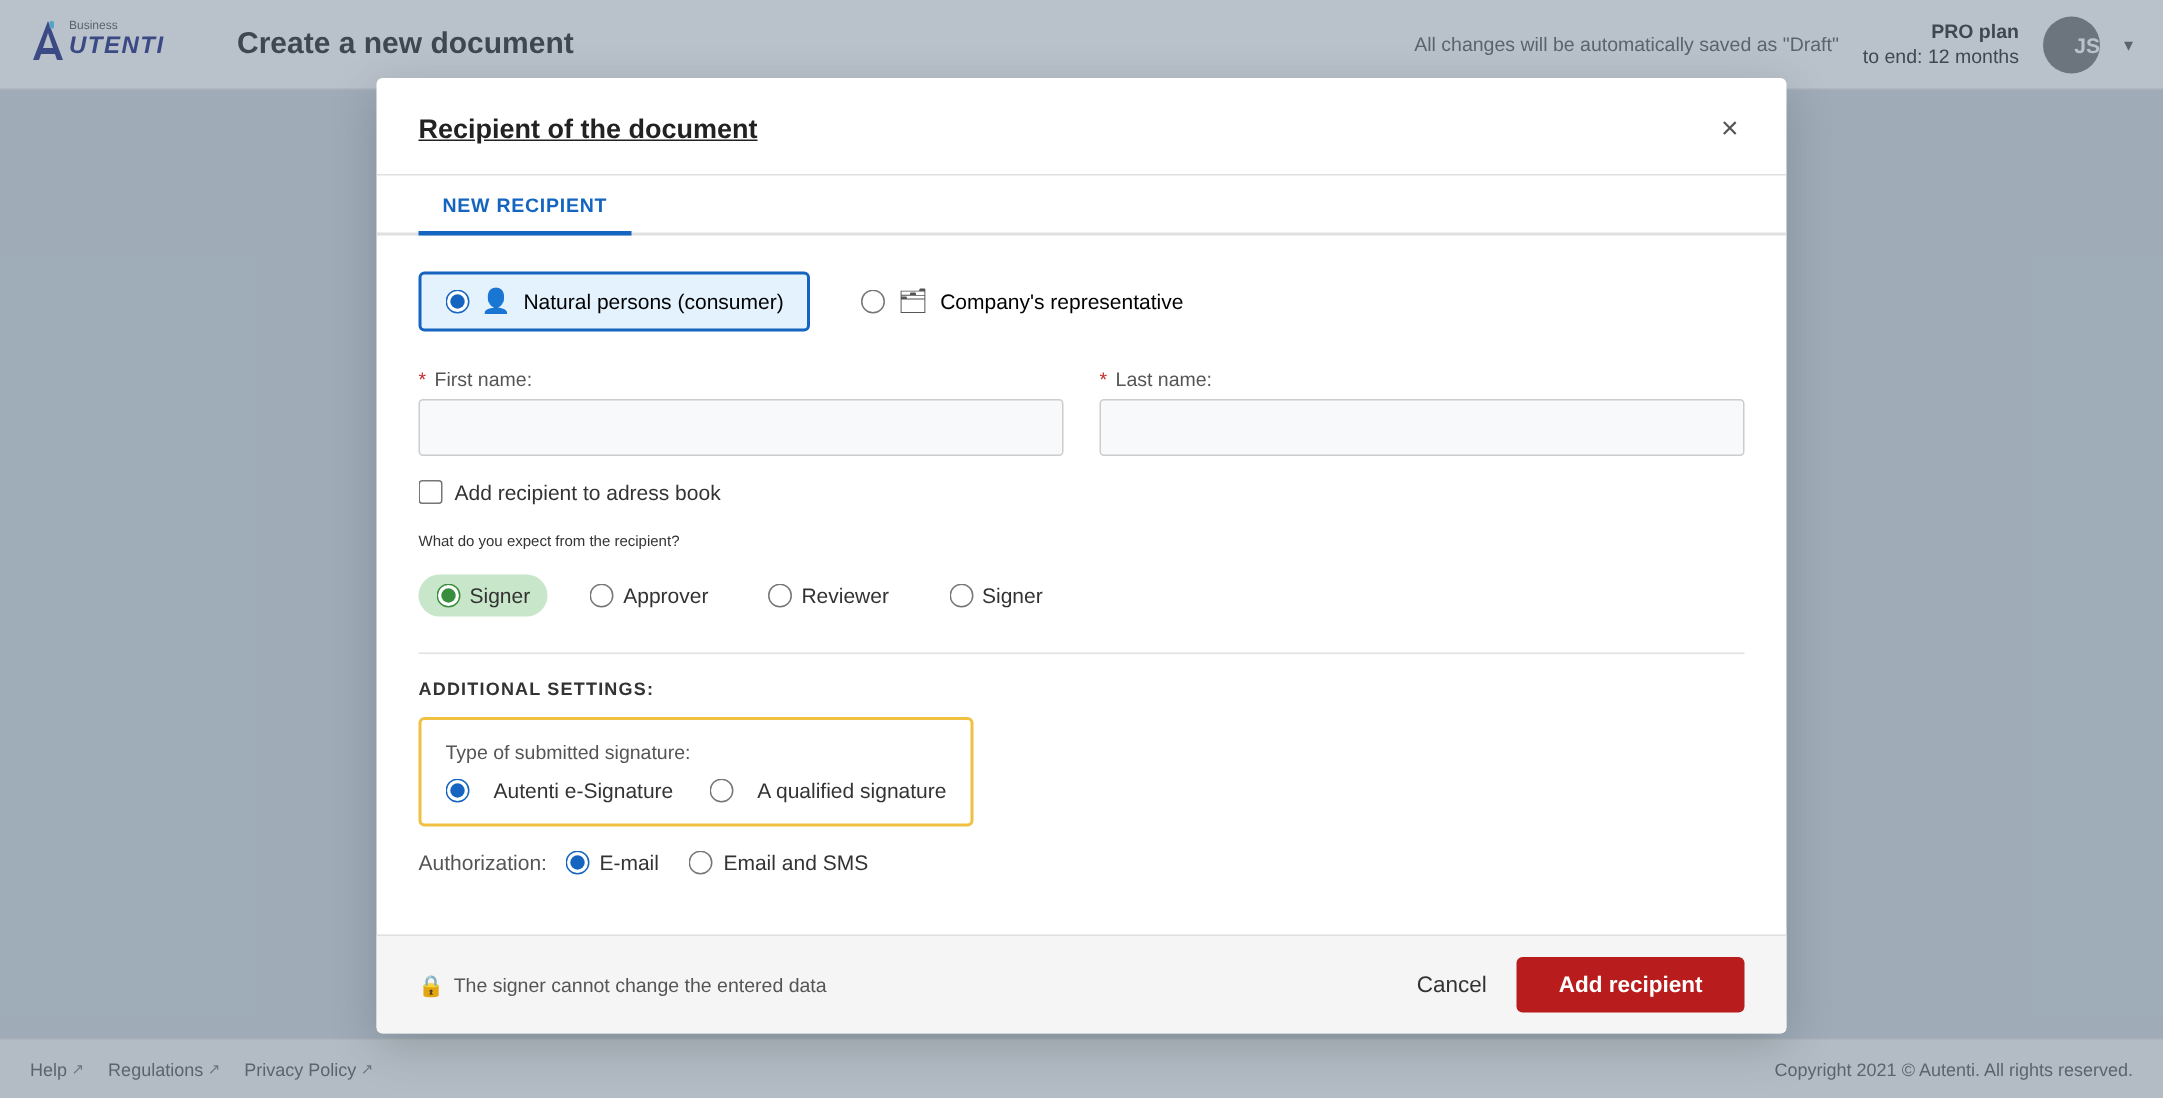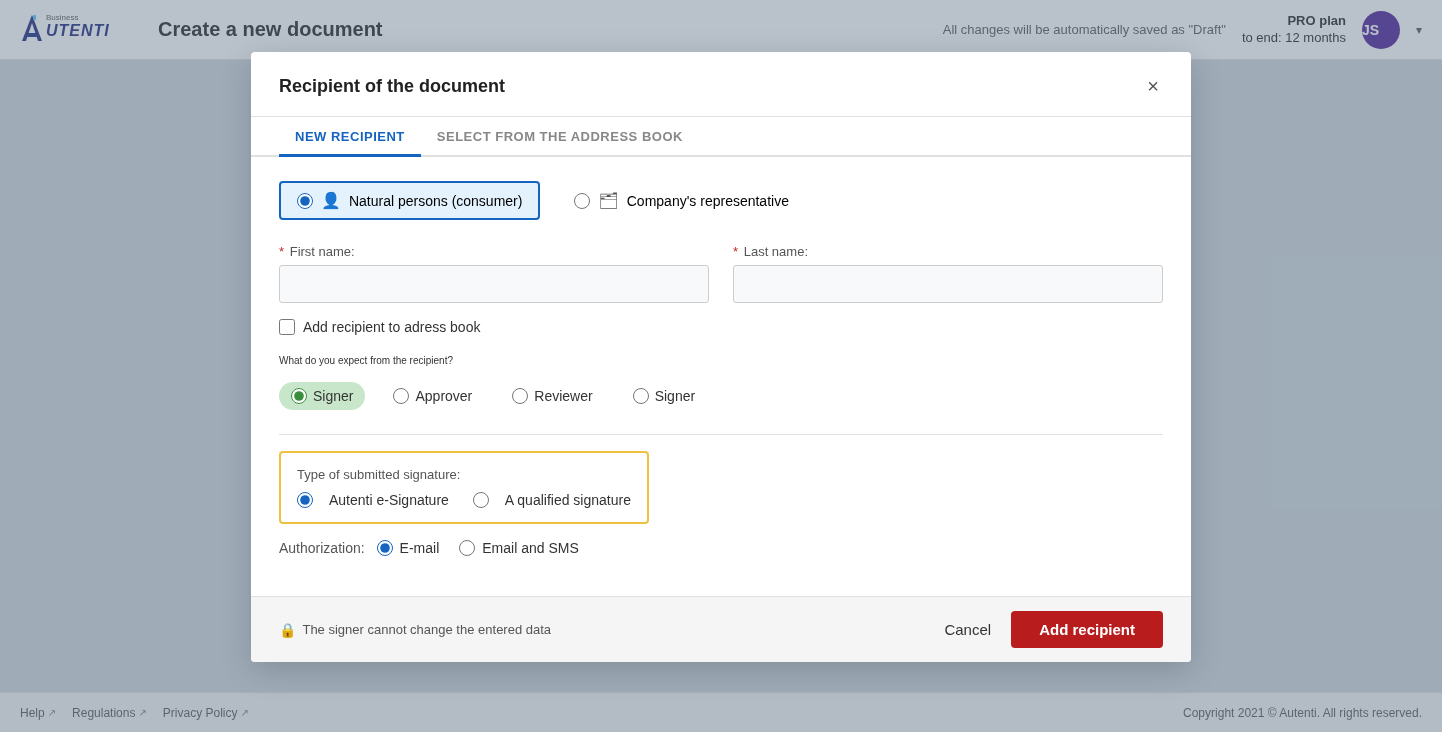--- a/index.html
+++ b/index.html
@@ -58,25 +58,25 @@
     }
 
     .pro-plan strong {
       font-weight: 700;
     }
 
     .avatar {
       width: 38px;
       height: 38px;
       border-radius: 50%;
-      background: #4c1d95;
+      background: #737373;
       color: #fff;
       display: flex;
       align-items: center;
-      justify-content: flex-start;
+      justify-content: flex-end;
       font-size: 14px;
       font-weight: 600;
     }
 
     .dropdown-arrow {
       font-size: 12px;
       color: #555;
       cursor: pointer;
     }
 
@@ -140,20 +140,21 @@
       align-items: center;
       justify-content: space-between;
       padding: 20px 28px 16px;
       border-bottom: 1px solid #e0e0e0;
     }
 
     .modal-title {
       font-size: 18px;
       font-weight: 600;
       color: #222;
+      text-decoration: underline;
     }
 
     .close-btn {
       background: none;
       border: none;
       cursor: pointer;
       font-size: 20px;
       color: #555;
       line-height: 1;
       padding: 4px;
@@ -506,21 +507,20 @@
 <div class="overlay">
   <div class="modal">
 
     <div class="modal-header">
       <span class="modal-title">Recipient of the document</span>
       <button class="close-btn">×</button>
     </div>
 
     <div class="modal-tabs">
       <div class="tab active">NEW RECIPIENT</div>
-      <div class="tab">SELECT FROM THE ADDRESS BOOK</div>
     </div>
 
     <div class="modal-body">
 
       <div class="recipient-type-row">
         <label class="type-option selected">
           <input type="radio" name="recipient_type" checked="" style="">
           <span class="type-icon">👤</span>
           <span>Natural persons (consumer)</span>
         </label>
@@ -569,20 +569,21 @@
         </label>
         <label class="role-option">
           <input type="radio" name="role" style="">
           <span>Signer</span>
         </label>
       </div>
 
       <hr class="divider">
 
       <div class="settings-section">
+        <div class="settings-title">ADDITIONAL SETTINGS:</div>
 
         
         <div class="signature-box">
           <div class="signature-box-label">Type of submitted signature:</div>
           <div class="signature-options">
             <label class="sig-option">
               <input type="radio" name="sig_type" checked="" style="">
               <span>Autenti e-Signature</span>
             </label>
             <label class="sig-option">

